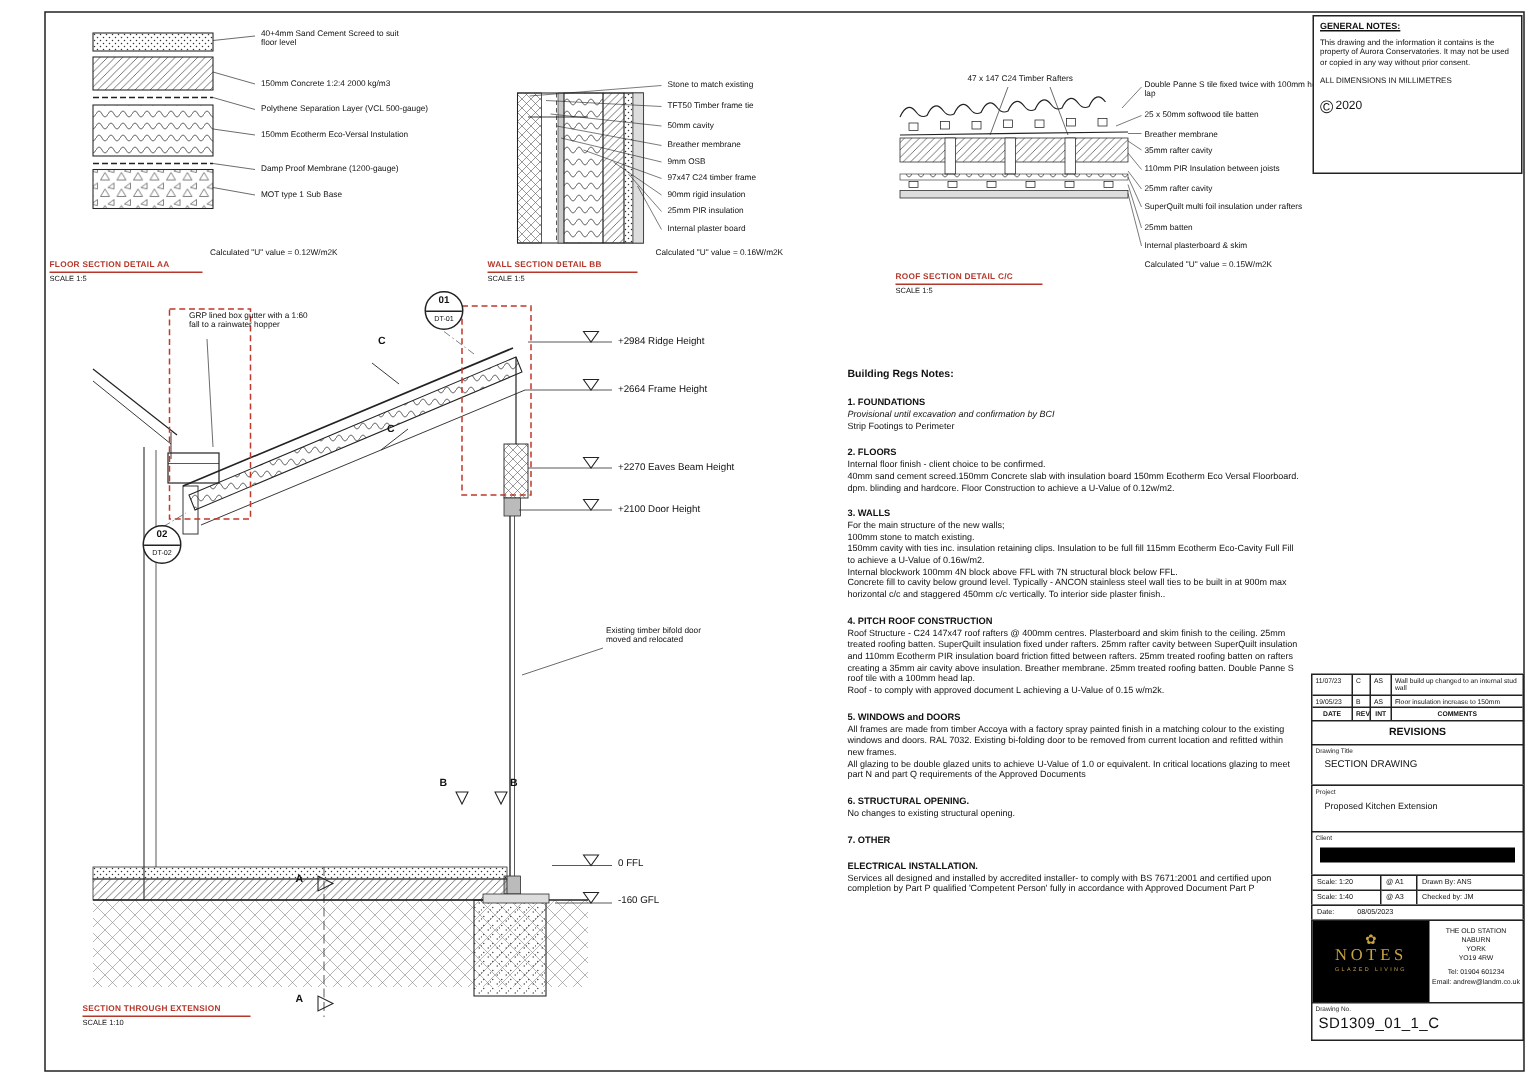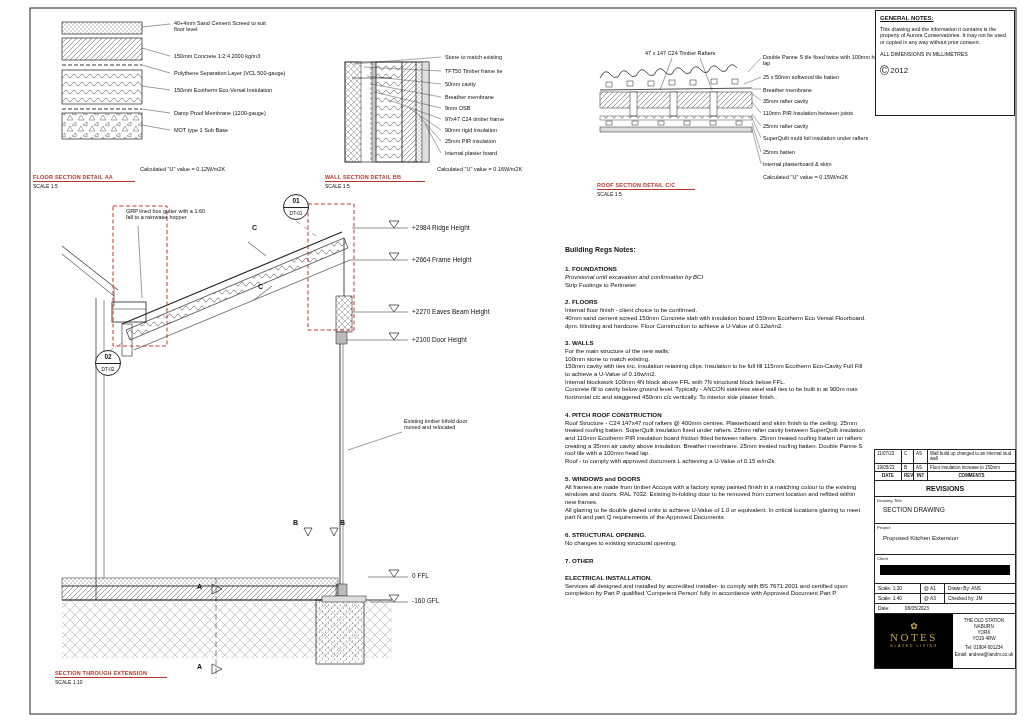--- a/index.html
+++ b/index.html
@@ -237,21 +237,21 @@
   <div class="redline" style="width:98px"></div>
   <div class="t5">SCALE 1:5</div>
 </div>
 
 <div class="abs notesbox" style="left:875px;top:10px;width:140px;height:106px">
   <div style="font-size:6px;font-weight:bold;text-decoration:underline;margin-bottom:3px">GENERAL NOTES:</div>
   <div style="margin-bottom:6px">This drawing and the information it contains is the property of Aurora Conservatories. It may not be used or copied in any way without prior consent.</div>
   <div style="margin-bottom:6px">ALL DIMENSIONS IN MILLIMETRES</div>
   <div>
     <span style="font-size:12px;vertical-align:middle">©</span>
-    <span style="font-size:8px">2012</span>
+    <span style="font-size:8px">2020</span>
   </div>
 </div>
 
 <div class="abs t55" style="left:126px;top:208px;width:82px">GRP lined box gutter with a 1:60 fall to a rainwater hopper</div>
 <div class="abs marker" style="left:283px;top:194px">
   <div class="top">01</div>
   <div class="bot">DT-01</div>
 </div>
 <div class="abs marker" style="left:95px;top:350px">
   <div class="top">02</div>
@@ -371,13 +371,17 @@
     </div>
     <div class="addr">
       <div>THE OLD STATION</div>
       <div>NABURN</div>
       <div>YORK</div>
       <div>YO19 4RW</div>
       <div style="margin-top:3px">Tel: 01904 601234</div>
       <div>Email: andrew@landm.co.uk</div>
     </div>
   </div>
+  <div style="height:26px">
+    <div class="boxlab">Drawing No.</div>
+    <div style="font-size:10px;letter-spacing:.3px;padding:2px 0 0 4px">SD1309_01_1_C</div>
+  </div>
 </div>
 
 </body></html>

